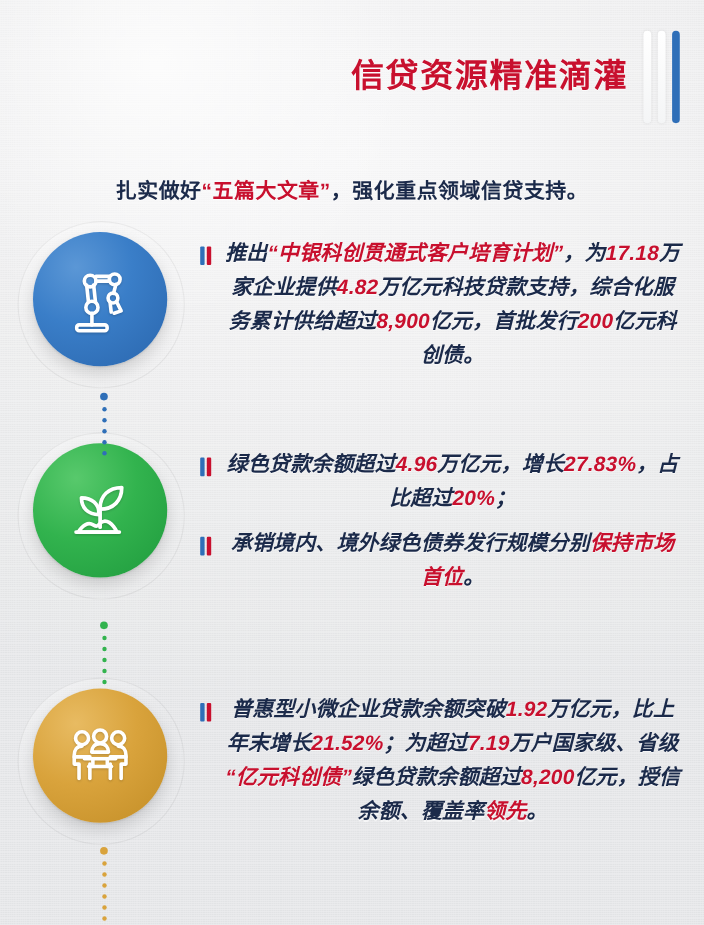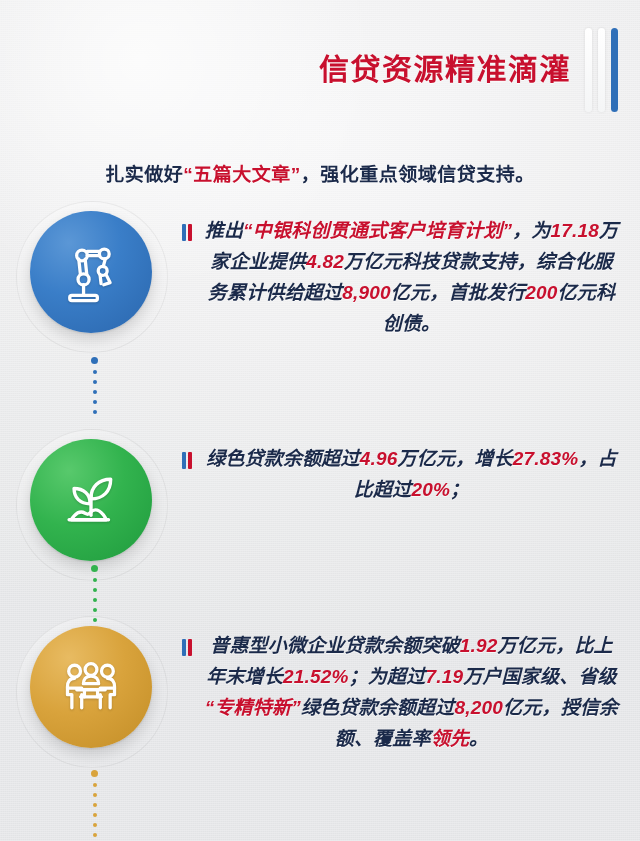--- a/index.html
+++ b/index.html
@@ -115,21 +115,21 @@
     z-index: 3;
   }
   .row {
     position: absolute;
     left: 0;
     right: 0;
     display: flex;
     align-items: flex-start;
   }
   .row-tech  { top: 0px; }
-  .row-green { top: 228px; }
+  .row-green { top: 192px; }
   .row-gold  { top: 415px; }
 
   
   .medal-wrap {
     position: relative;
     width: 182px;
     flex: 0 0 182px;
     display: flex;
     justify-content: center;
     padding-top: 6px;
@@ -309,20 +309,27 @@
           </svg>
         </div>
       </div>
       <div class="content">
         <div class="bullet">
           <span class="bullet-mark">
             <i class="b"></i>
             <i class="r"></i>
           </span>
           <span class="bullet-text"><span>绿色贷款余额超过</span><span class="hl">4.96</span><span>万亿元，增长</span><span class="hl">27.83%</span><span>，占比超过</span><span class="hl">20%</span><span>；</span></span>
+        </div>
+        <div class="bullet">
+          <span class="bullet-mark">
+            <i class="b"></i>
+            <i class="r"></i>
+          </span>
+          <span class="bullet-text"><span>承销境内、境外绿色债券发行规模分别</span><span class="hl">保持市场首位</span><span>。</span></span>
         </div>
       </div>
     </div>
 
     <div class="row row-gold">
       <div class="medal-wrap">
         <div class="medal gold">
           <svg width="70" height="70" viewBox="0 0 64 64" fill="none" stroke="#ffffff" stroke-width="3.0" stroke-linecap="round" stroke-linejoin="round">
             <circle cx="17" cy="17.5" r="5.4"></circle>
             <circle cx="32" cy="16" r="5.4"></circle>
@@ -340,19 +347,19 @@
             <path d="M22.5 41 H41.5"></path>
           </svg>
         </div>
       </div>
       <div class="content">
         <div class="bullet">
           <span class="bullet-mark">
             <i class="b"></i>
             <i class="r"></i>
           </span>
-          <span class="bullet-text"><span>普惠型小微企业贷款余额突破</span><span class="hl">1.92</span><span>万亿元，比上年末增长</span><span class="hl">21.52%</span><span>；为超过</span><span class="hl">7.19</span><span>万户国家级、省级</span><span class="hl">“专精特新”</span><span>绿色贷款余额超过</span><span class="hl">8,200</span><span>亿元，授信余额、覆盖率</span><span class="hl">领先</span><span>。</span></span>
+          <span class="bullet-text"><span>普惠型小微企业贷款余额突破</span><span class="hl">1.92</span><span>万亿元，比上年末增长</span><span class="hl">21.52%</span><span>；为超过</span><span class="hl">7.19</span><span>万户国家级、省级</span><span class="hl">“亿元科创债”</span><span>绿色贷款余额超过</span><span class="hl">8,200</span><span>亿元，授信余额、覆盖率</span><span class="hl">领先</span><span>。</span></span>
         </div>
       </div>
     </div>
 
   </div>
 </div>
 
 </body></html>

